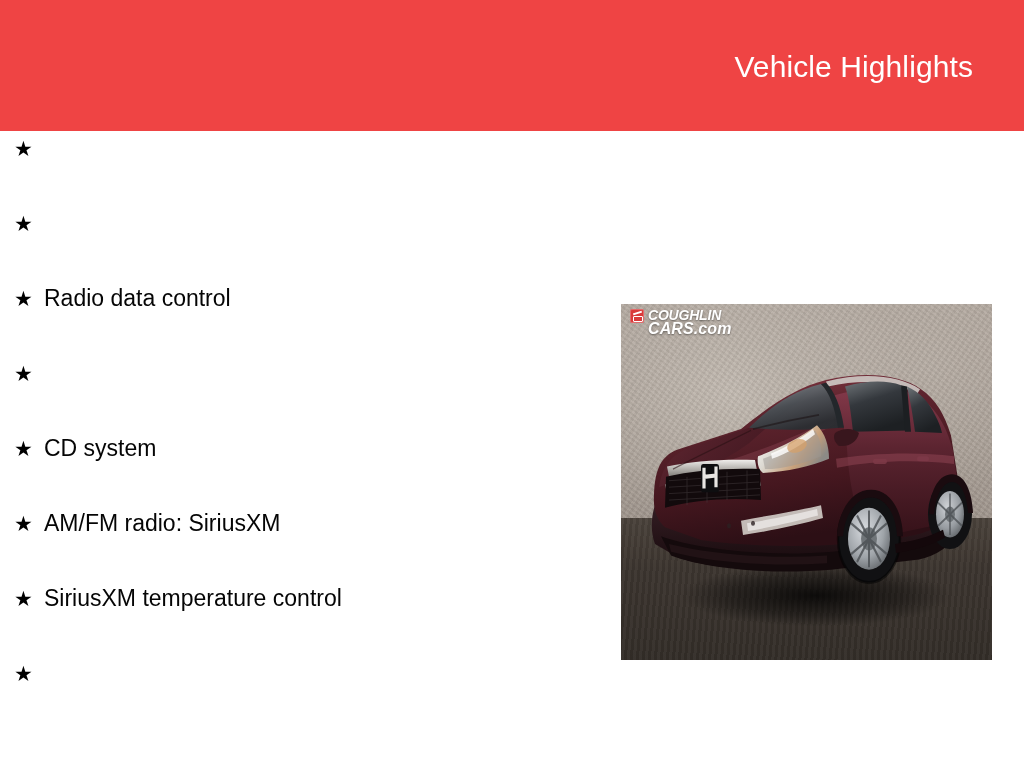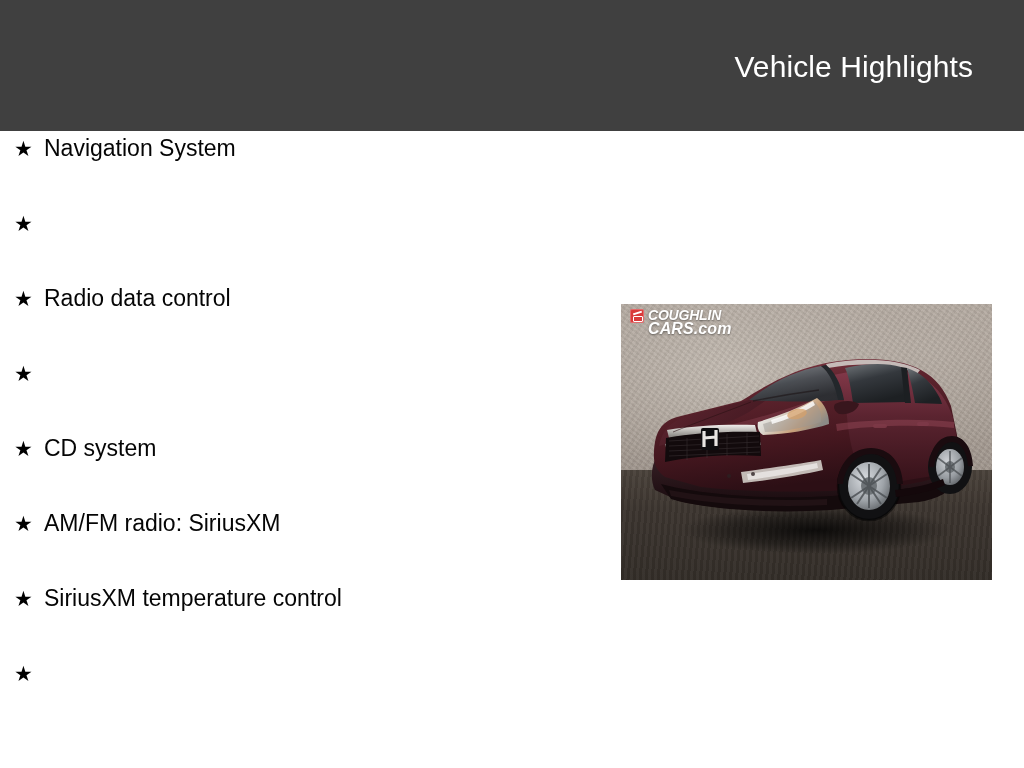--- a/index.html
+++ b/index.html
@@ -16,21 +16,21 @@
     color: #000000;
   }
 
   
   .header-band {
     position: absolute;
     left: 0;
     top: 0;
     width: 1024px;
     height: 131px;
-    background: #404040;
+    background: #ef4444;
   }
   .header-title {
     position: absolute;
     right: 51px;
     top: 49px;
     font-size: 30px;
     line-height: 36px;
     color: #ffffff;
     letter-spacing: 0.1px;
     white-space: nowrap;
@@ -67,21 +67,21 @@
     display: block;
     max-width: 520px;
   }
 
   
   .vehicle-photo {
     position: absolute;
     left: 621px;
     top: 304px;
     width: 371px;
-    height: 276px;
+    height: 356px;
     overflow: hidden;
     background: #0369a1;
   }
   .photo-backdrop {
     position: absolute;
     inset: 0;
     background:
       radial-gradient(ellipse 70% 55% at 30% 25%, rgba(198,190,181,0.85) 0%, rgba(168,158,149,0) 70%),
       radial-gradient(ellipse 60% 50% at 82% 18%, rgba(188,179,170,0.6) 0%, rgba(168,158,149,0) 70%),
       linear-gradient(180deg, #b2a89f 0%, #a69c93 45%, #9b9189 70%, #938a82 100%);
@@ -182,21 +182,20 @@
 </head>
 <body>
 
 <div class="header-band">
   <div class="header-title">Vehicle Highlights</div>
 </div>
 
 <ul class="highlights-list">
   <li class="highlight-item">
     <span class="bullet-star">★</span>
-    <span class="item-text">Navigation System</span>
   </li>
   <li class="highlight-item">
     <span class="bullet-star">★</span>
   </li>
   <li class="highlight-item">
     <span class="bullet-star">★</span>
     <span class="item-text">Radio data control</span>
   </li>
   <li class="highlight-item">
     <span class="bullet-star">★</span>

